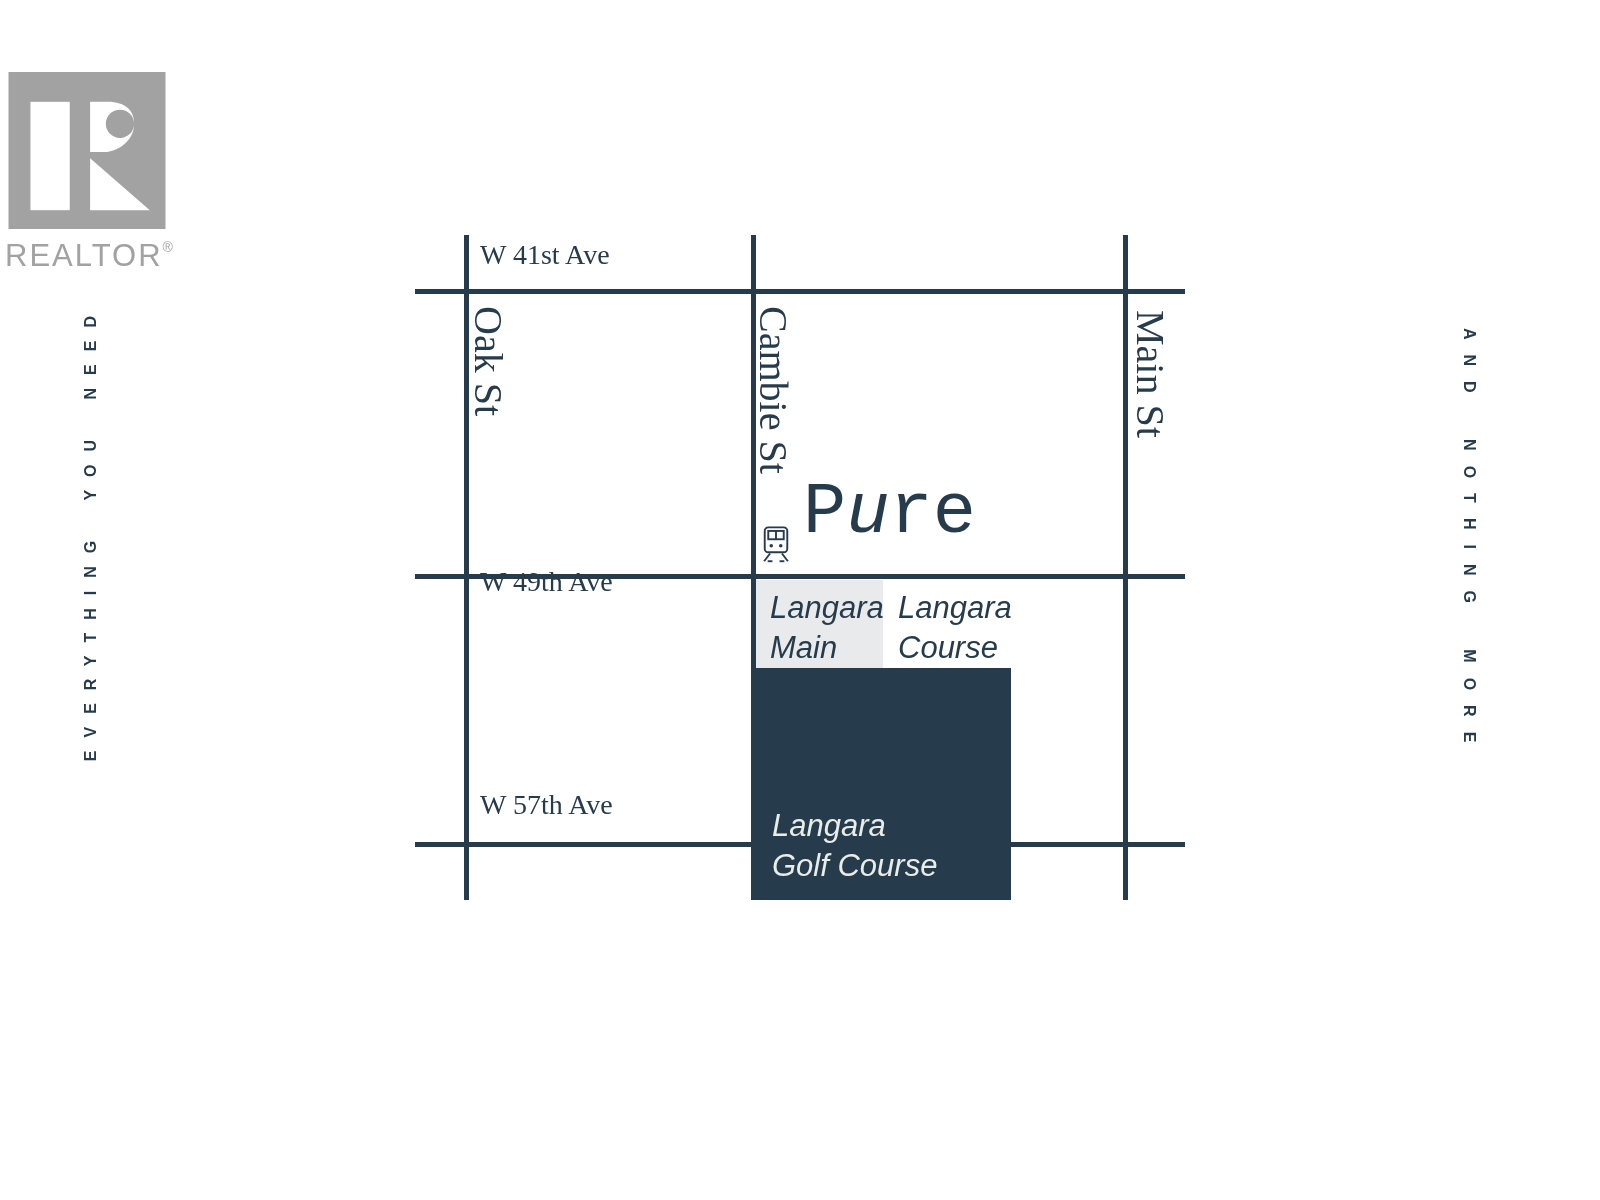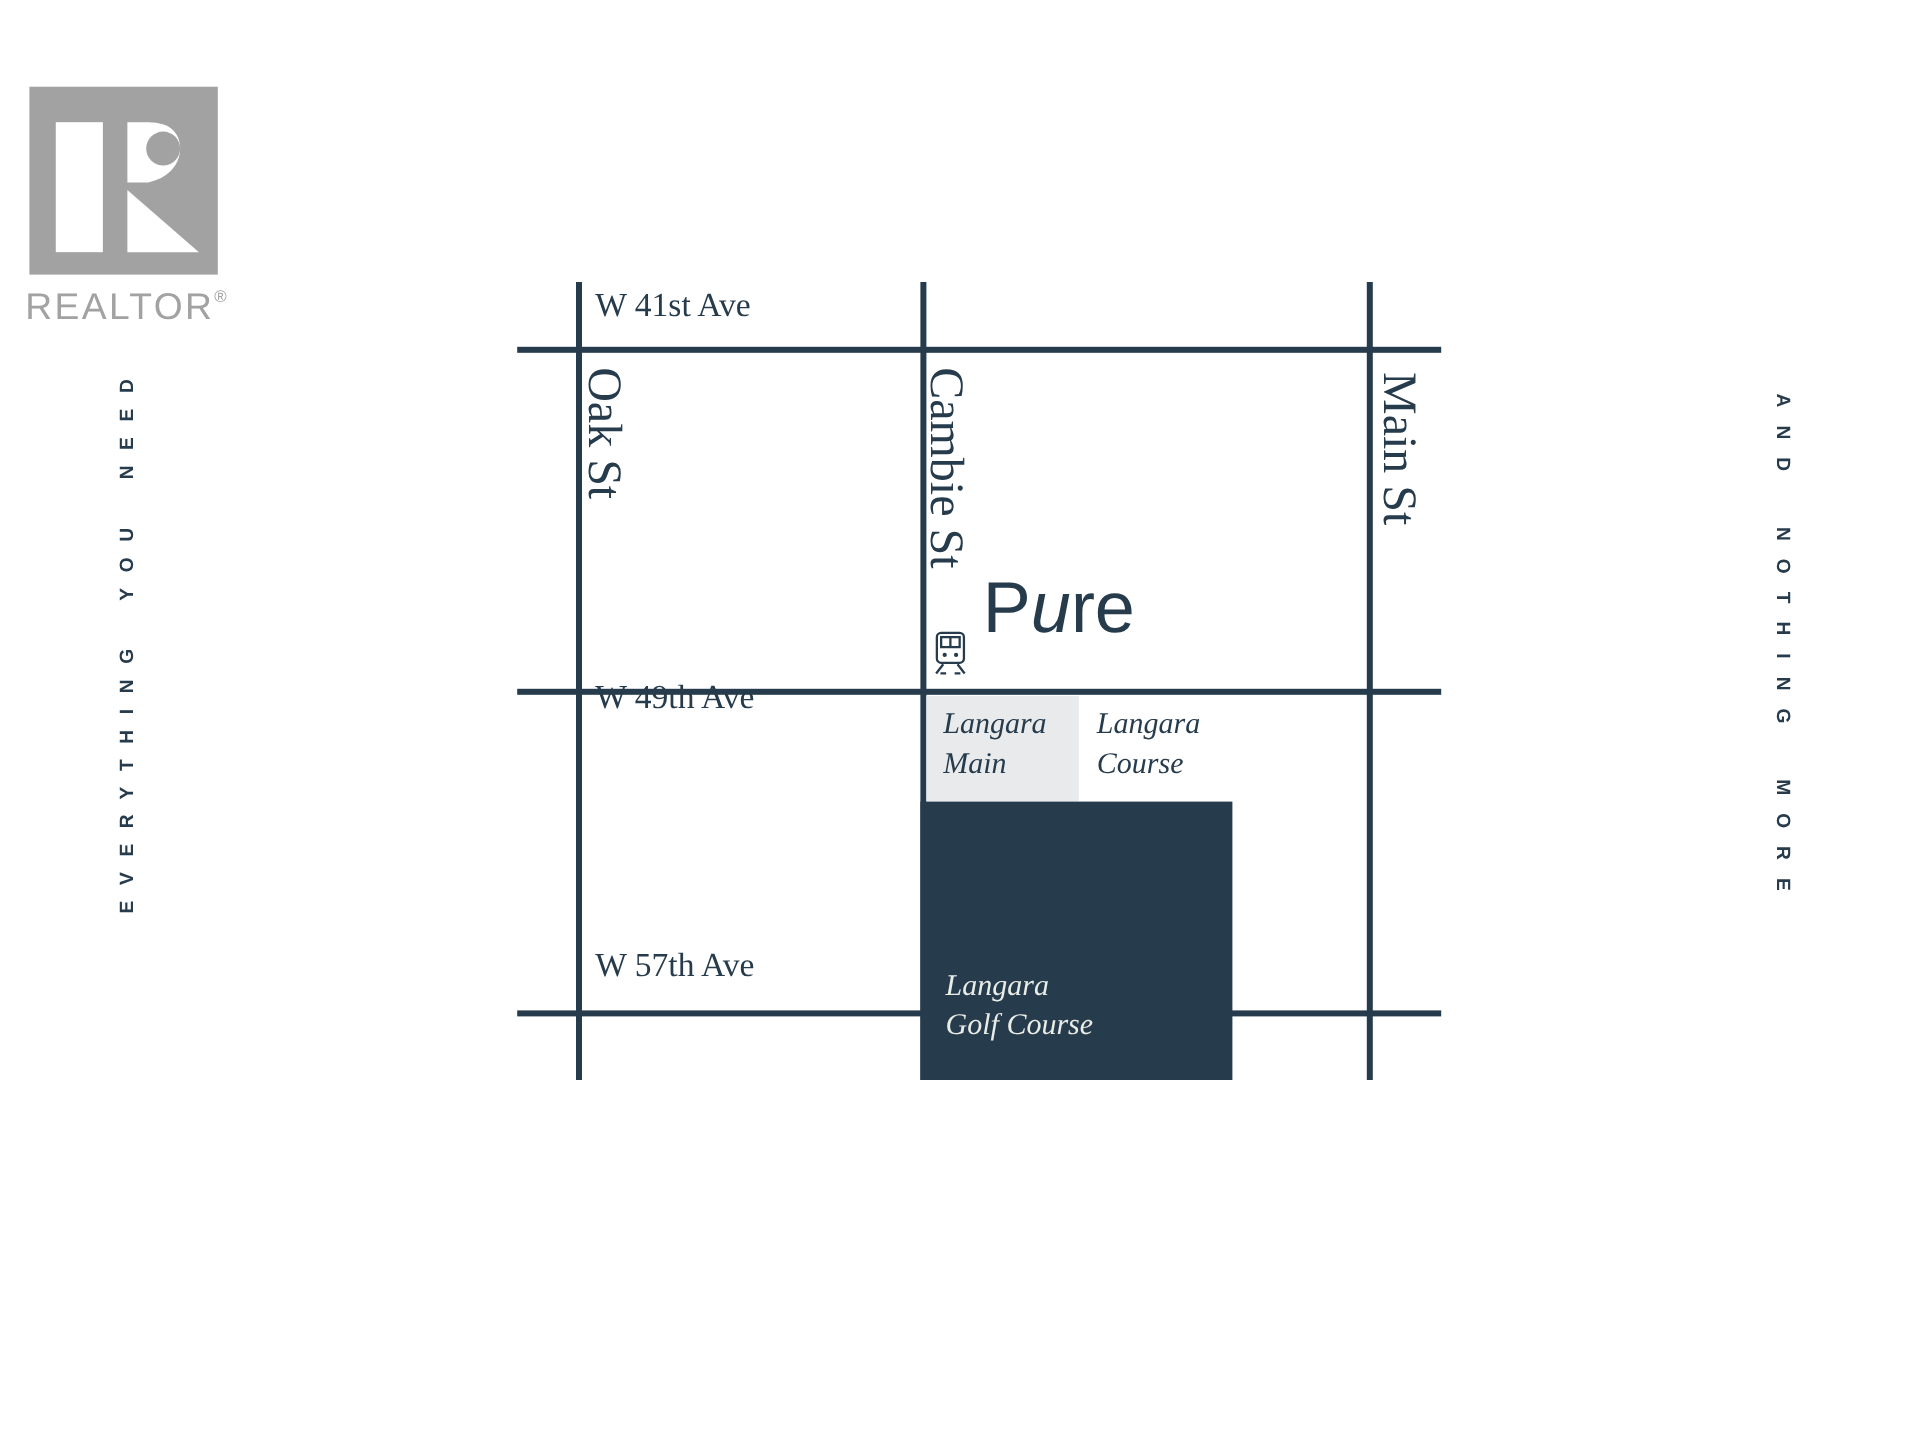--- a/index.html
+++ b/index.html
@@ -9,21 +9,20 @@
     width: 1600px;
     height: 1200px;
     font-family: "Liberation Sans", sans-serif;
     overflow: hidden;
   }
   .stage {
     position: relative;
     width: 1336px;
     height: 1200px;
     background: #ffffff;
-    margin-left: 16px;
   }
   
   .realtor-logo {
     position: absolute;
     left: 8px;
     top: 72px;
     width: 158px;
     height: 157px;
   }
   .realtor-word {
@@ -108,44 +107,44 @@
   .golf-box {
     position: absolute;
     left: 751px;
     top: 668px;
     width: 260px;
     height: 232px;
     background: #263b4c;
   }
   .place-label {
     position: absolute;
-    font-family: Liberation Serif, serif;
+    font-family: Liberation Sans, sans-serif;
     font-style: italic;
-    font-size: 25px;
+    font-size: 31px;
     line-height: 1.3;
     color: #263b4c;
     white-space: nowrap;
   }
   .place-label.on-dark {
     color: #e9ede7;
   }
   
   .station-icon {
     position: absolute;
     left: 759px;
     top: 525px;
     width: 34px;
     height: 38px;
   }
   .pure-wordmark {
     position: absolute;
     left: 803px;
     top: 477px;
-    font-family: Liberation Sans, sans-serif;
-    font-size: 60px;
+    font-family: Liberation Mono, monospace;
+    font-size: 72px;
     line-height: 1;
     color: #263b4c;
     white-space: nowrap;
   }
   .pure-wordmark .it {
     font-style: italic;
   }
 </style>
 </head>
 <body>

